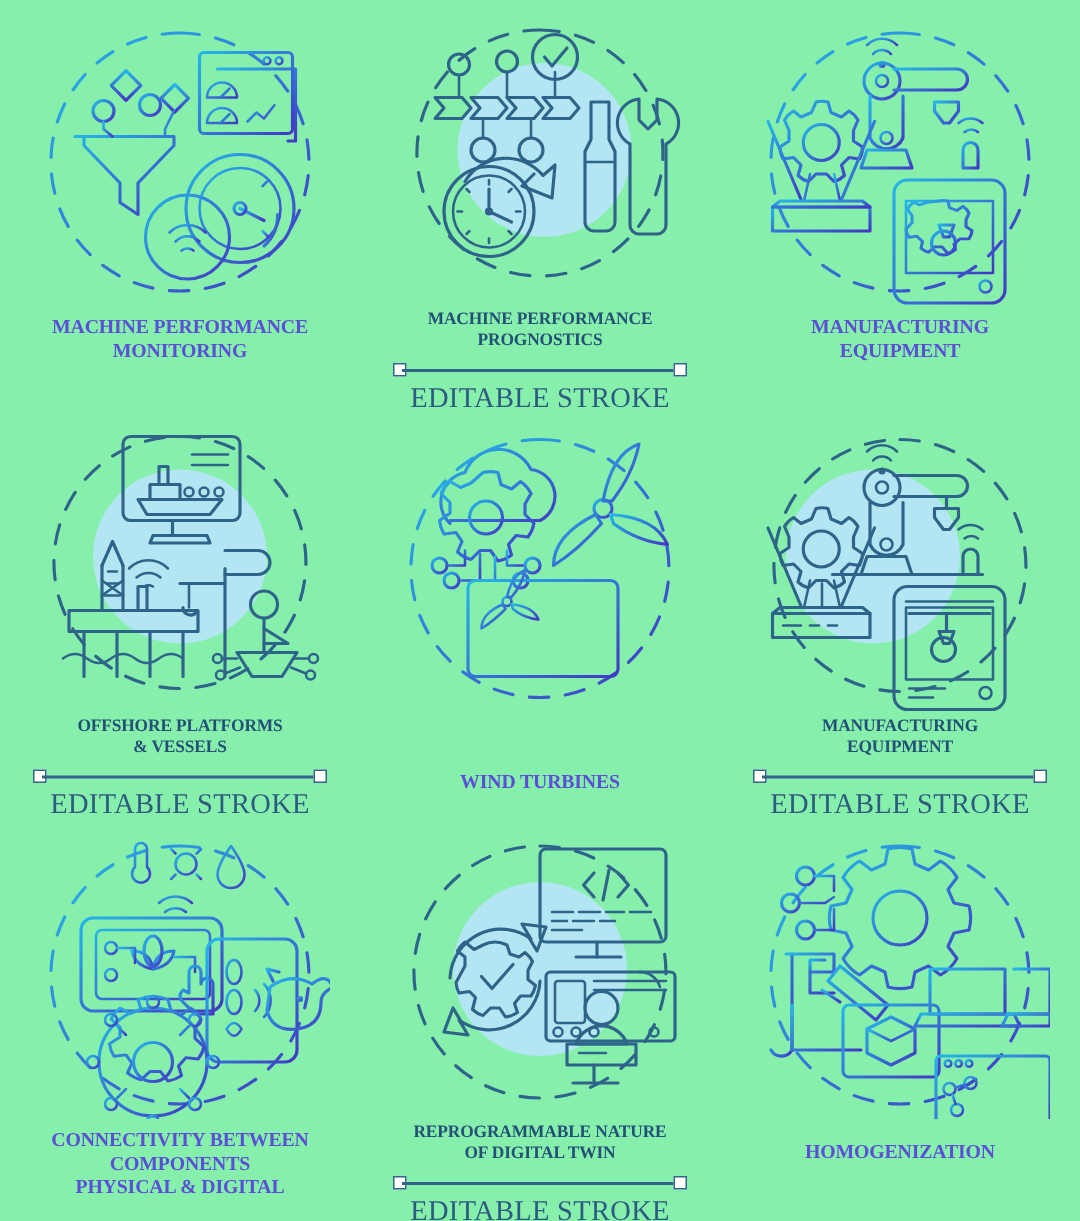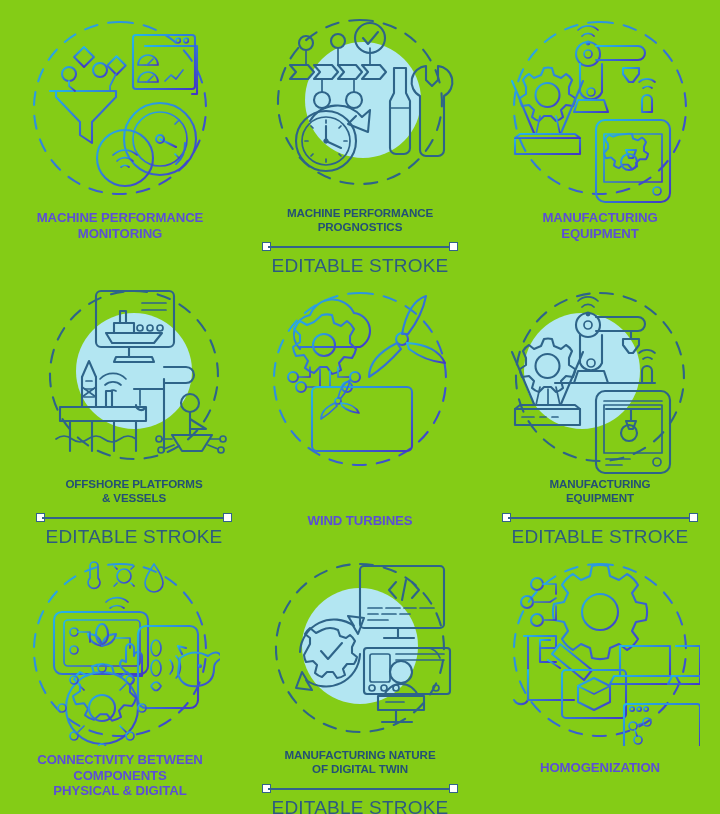--- a/index.html
+++ b/index.html
@@ -6,35 +6,36 @@
   * { box-sizing: border-box; }
   html, body {
     margin: 0; padding: 0;
     width: 720px; height: 814px;
     background: #ffffff;
     font-family: "Liberation Sans", sans-serif;
   }
   #board {
     position: relative;
     width: 720px; height: 814px;
-    background: #84cc16;
+    background: #86efac;
     overflow: hidden;
+    font-family: Liberation Serif, serif;
   }
   .cell {
     position: absolute;
     width: 240px; height: 271px;
     display: flex;
     flex-direction: column;
     align-items: center;
   }
   
   .c0 { left: 0px;   top: 0px; }
   .c1 { left: 240px; top: 0px; }
   .c2 { left: 480px; top: 0px; }
-  .c3 { left: 14px;   top: 271px; }
+  .c3 { left: 0px;   top: 271px; }
   .c4 { left: 240px; top: 271px; }
   .c5 { left: 480px; top: 271px; }
   .c6 { left: 0px;   top: 542px; }
   .c7 { left: 240px; top: 542px; }
   .c8 { left: 480px; top: 542px; }
 
   .art {
     position: relative;
     width: 200px;
     height: 196px;
@@ -641,21 +642,21 @@
           <circle class="st" cx="141" cy="122" r="11" fill="#ffffff"></circle>
           <path class="st" d="M124 146 a18 18 0 0 1 34 0 Z" fill="#ffffff"></path>
           <path class="st" d="M118 146 L164 146 L164 160 L118 160 Z" fill="#ffffff"></path>
           <path class="st" d="M136 160 L136 172"></path>
           <path class="st" d="M122 172 L152 172"></path>
           <path class="st-thin" d="M126 152 L144 152"></path>
         </g>
       </svg>
     </div>
     <div class="caption flat-style">
-      <div>MANUFACTURING NATURE</div>
+      <div>REPROGRAMMABLE NATURE</div>
       <div>OF DIGITAL TWIN</div>
     </div>
     <div class="ruler-block">
       <div class="ruler">
         <span class="cap l"></span>
         <span class="bar"></span>
         <span class="cap r"></span>
       </div>
       <div class="ruler-label">EDITABLE STROKE</div>
     </div>

